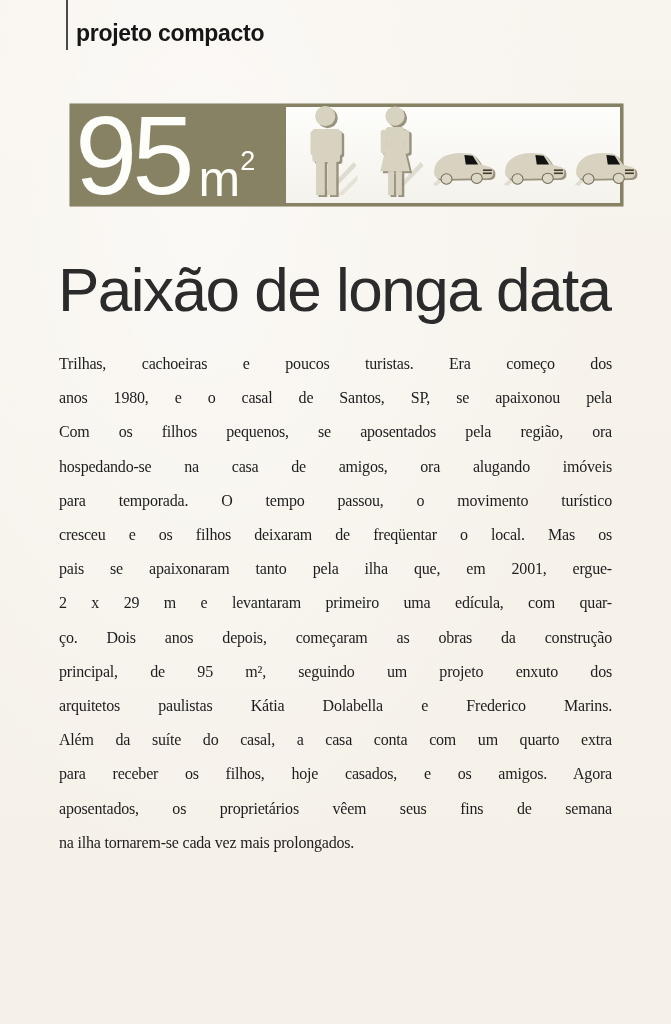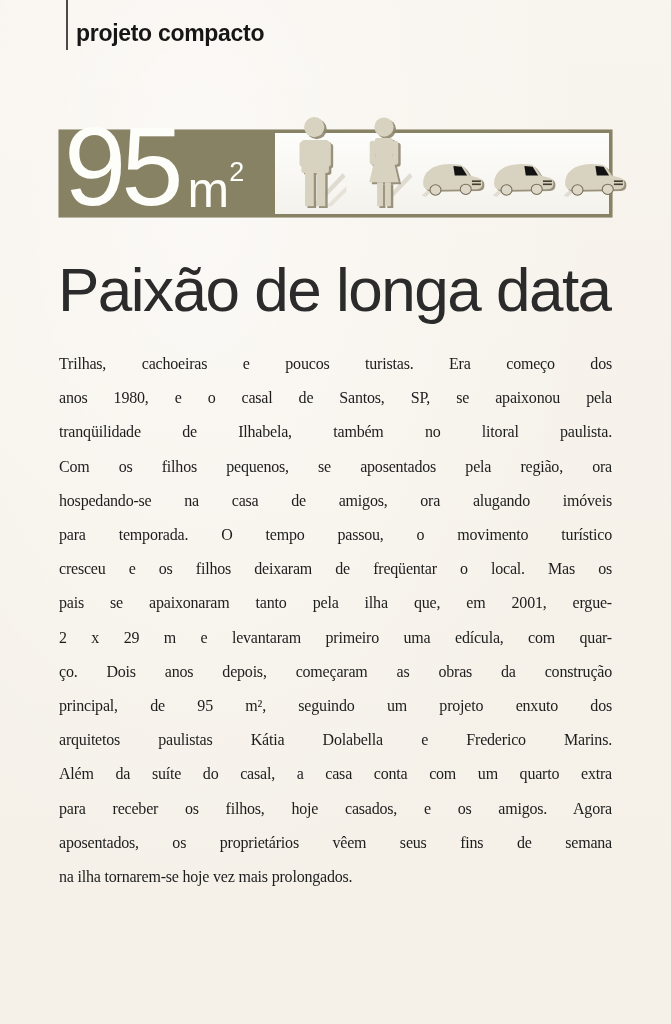--- a/index.html
+++ b/index.html
@@ -20,25 +20,24 @@
     width:2px; height:50px; background:#4a4a48;
   }
   .hdr-title {
     position:absolute; left:76px; top:20px;
     font-size:23px; font-weight:bold; letter-spacing:-0.3px;
     color:#161616; margin:0;
   }
 
   
   .banner {
-    position:absolute; left:59px; top:104px;
-    width:553px; height:87px;
+    position:absolute; left:70px; top:104px;
+    width:553px; height:102px;
     background:#878263;
     box-shadow:0 0 0 0.5px #7c7759;
-    margin-top:26px;
   }
   .banner-left {
     position:absolute; left:0; top:0; bottom:0; width:216px;
     display:flex; align-items:flex-end;
     padding:0 0 7px 5px; box-sizing:border-box;
     color:#fdfdfa; white-space:nowrap;
   }
   .area-num {
     font-size:112px; line-height:0.78; font-weight:300;
     letter-spacing:-5px;
@@ -191,29 +190,28 @@
       </span>
 
     </div>
   </div>
 
   <h2 class="art-title">Paixão de longa data</h2>
 
   <div class="art-body">
     <div class="bline">Trilhas, cachoeiras e poucos turistas. Era começo dos</div>
     <div class="bline">anos 1980, e o casal de Santos, SP, se apaixonou pela</div>
-    <div class="bline">tranqüilidade de Ilhabela, também no litoral paulista.</div>
     <div class="bline">Com os filhos pequenos, se aposentados pela região, ora</div>
     <div class="bline">hospedando-se na casa de amigos, ora alugando imóveis</div>
     <div class="bline">para temporada. O tempo passou, o movimento turístico</div>
     <div class="bline">cresceu e os filhos deixaram de freqüentar o local. Mas os</div>
     <div class="bline">pais se apaixonaram tanto pela ilha que, em 2001, ergue-</div>
     <div class="bline">2 x 29 m e levantaram primeiro uma edícula, com quar-</div>
     <div class="bline">ço. Dois anos depois, começaram as obras da construção</div>
     <div class="bline">principal, de 95 m², seguindo um projeto enxuto dos</div>
     <div class="bline">arquitetos paulistas Kátia Dolabella e Frederico Marins.</div>
     <div class="bline">Além da suíte do casal, a casa conta com um quarto extra</div>
     <div class="bline">para receber os filhos, hoje casados, e os amigos. Agora</div>
     <div class="bline">aposentados, os proprietários vêem seus fins de semana</div>
-    <div class="bline last">na ilha tornarem-se hoje vez mais prolongados.</div>
+    <div class="bline last">na ilha tornarem-se cada vez mais prolongados.</div>
   </div>
 
 </div>
 
 </body></html>

